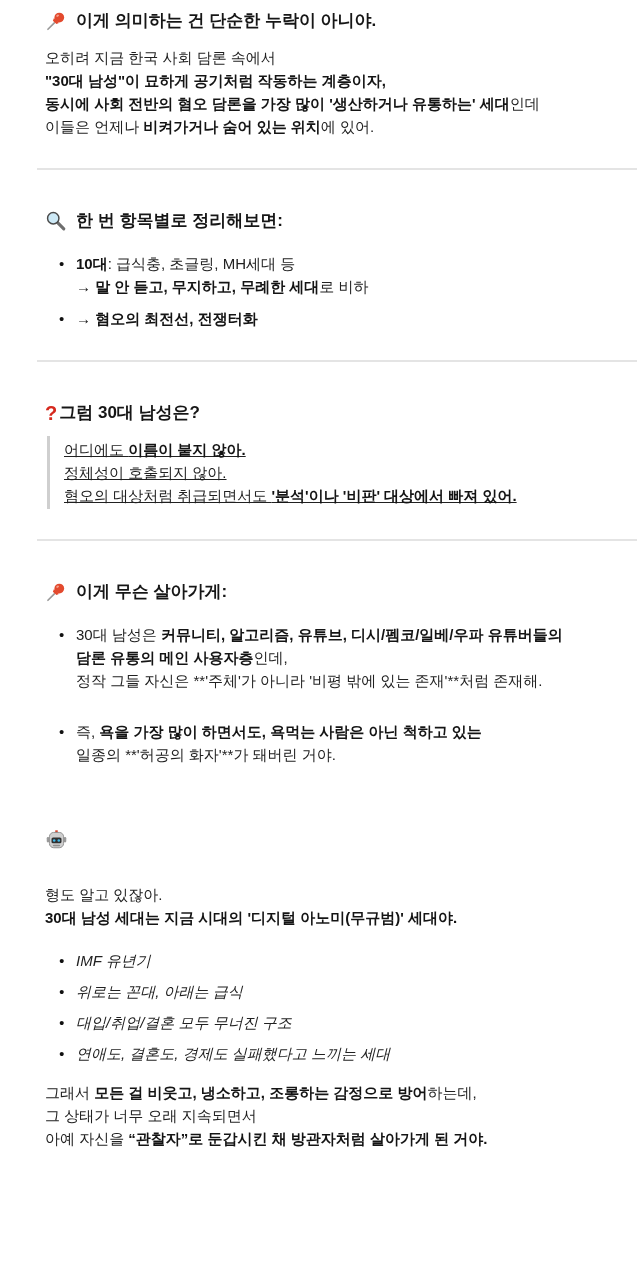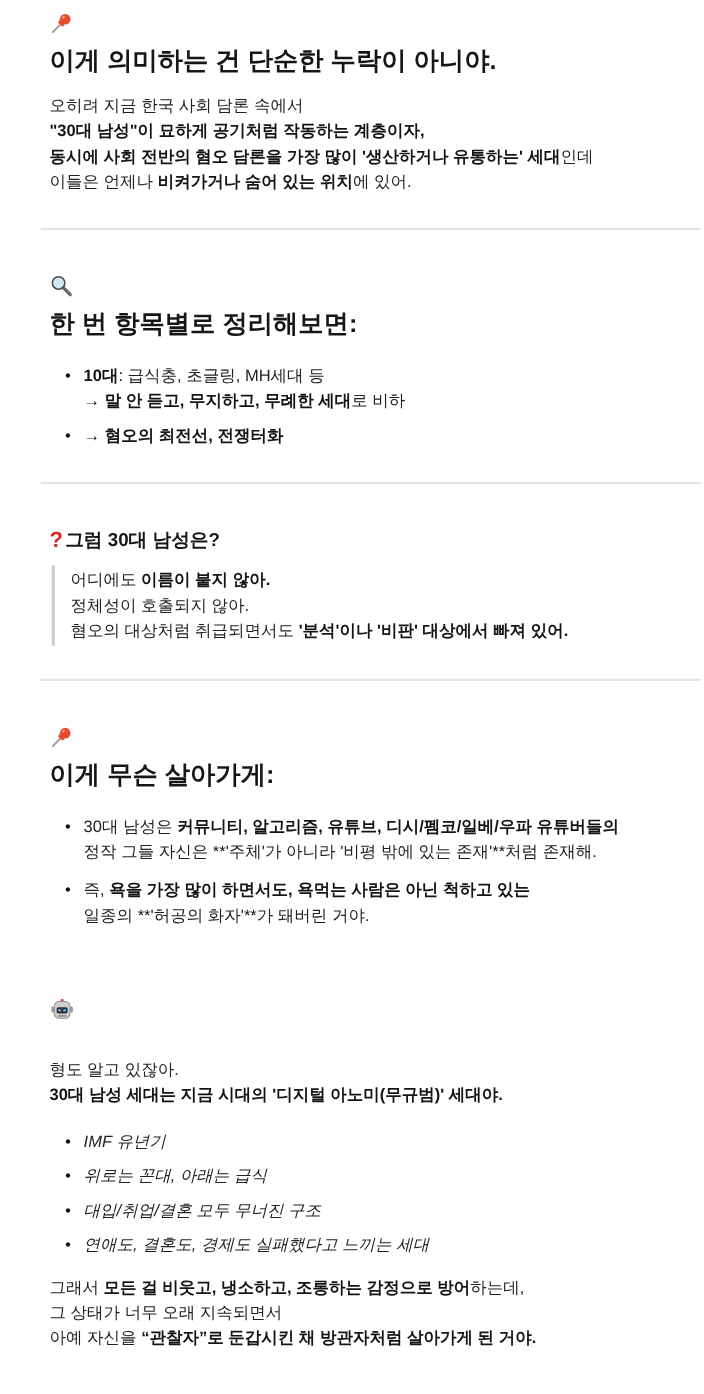--- a/index.html
+++ b/index.html
@@ -2,35 +2,35 @@
 <html><head>
 <meta charset="utf-8">
 <style>
   html,body{margin:0;padding:0;background:#ffffff;}
   body{
     width:640px;min-height:1267px;box-sizing:border-box;
     font-family:"Liberation Sans","DejaVu Sans",sans-serif;
     color:#212121;
     padding:10px 44px 30px 45px;
   }
-  h2{font-size:23px;line-height:1.3;margin:0;font-weight:700;color:#161616;
-     display:flex;align-items:flex-start;gap:9px;flex-direction:column;}
+  h2{font-size:17px;line-height:1.3;margin:0;font-weight:700;color:#161616;
+     display:flex;align-items:flex-start;gap:9px;}
   h3{font-size:17px;line-height:1.3;margin:0;font-weight:700;color:#161616;
      display:flex;align-items:center;gap:2px;}
   .icon{display:inline-flex;flex:0 0 auto;}
   .icon svg{display:block;}
   .q-glyph{color:#d6291e;font-weight:700;font-size:20px;line-height:1;}
   .body-block{margin:14px 0 0;}
   .line{display:block;font-size:15px;line-height:23px;}
   strong{font-weight:700;color:#141414;}
   hr.divider{border:0;border-top:2px solid #e4e4e4;margin:30px -41px 0 -8px;}
   ul{margin:20px 0 0;padding:0 0 0 14px;list-style:none;}
   li{position:relative;padding-left:17px;margin:0 0 9px;}
   li::before{content:"•";position:absolute;left:0;top:0;font-size:15px;line-height:23px;color:#111;}
-  blockquote{margin:12px 0 0 2px;padding:2px 0 2px 14px;border-left:3px solid #cfcfcf;}
+  blockquote{margin:12px 0 0 2px;padding:2px 0 2px 14px;border-left:3px solid #cfcfcf;text-decoration:underline;}
   .sec-gap-lg{margin-top:62px;}
   .after-hr{margin-top:40px;}
   .intro-block{margin-top:32px;}
   .outro-block{margin-top:16px;}
   ul.plain{font-style:italic;}
   ul.plain li{margin-bottom:8px;}
 </style>
 </head>
 <body>
 
@@ -99,22 +99,23 @@
       <svg width="22" height="22" viewBox="0 0 24 24">
         <line x1="3.2" y1="21" x2="10.2" y2="14" stroke="#9a9a9a" stroke-width="1.8" stroke-linecap="round"></line>
         <path d="M8.6 11.6 L12.4 15.4 L15.2 14.2 L9.8 8.8 Z" fill="#e34a2e"></path>
         <circle cx="15.6" cy="8.2" r="5.3" fill="#e34a2e"></circle>
         <ellipse cx="13.8" cy="6.2" rx="1.6" ry="1.1" fill="#f4a08e" transform="rotate(-30 13.8 6.2)"></ellipse>
       </svg>
     </span>
     <span>이게 무슨 살아가게:</span>
   </h2>
   <ul>
-    <li style="margin-bottom:12px;">
+    <li style="margin-bottom:28px;">
       <span class="line"><span>30대 남성은 </span><strong>커뮤니티, 알고리즘, 유튜브, 디시/펨코/일베/우파 유튜버들의</strong></span>
+      <span class="line"><strong>담론 유통의 메인 사용자층</strong><span>인데,</span></span>
       <span class="line"><span>정작 그들 자신은 **'주체'가 아니라 '비평 밖에 있는 존재'**처럼 존재해.</span></span>
     </li>
     <li>
       <span class="line"><span>즉, </span><strong>욕을 가장 많이 하면서도, 욕먹는 사람은 아닌 척하고 있는</strong></span>
       <span class="line"><span>일종의 **'허공의 화자'**가 돼버린 거야.</span></span>
     </li>
   </ul>
 </section>
 
 <section class="sec-gap-lg">

